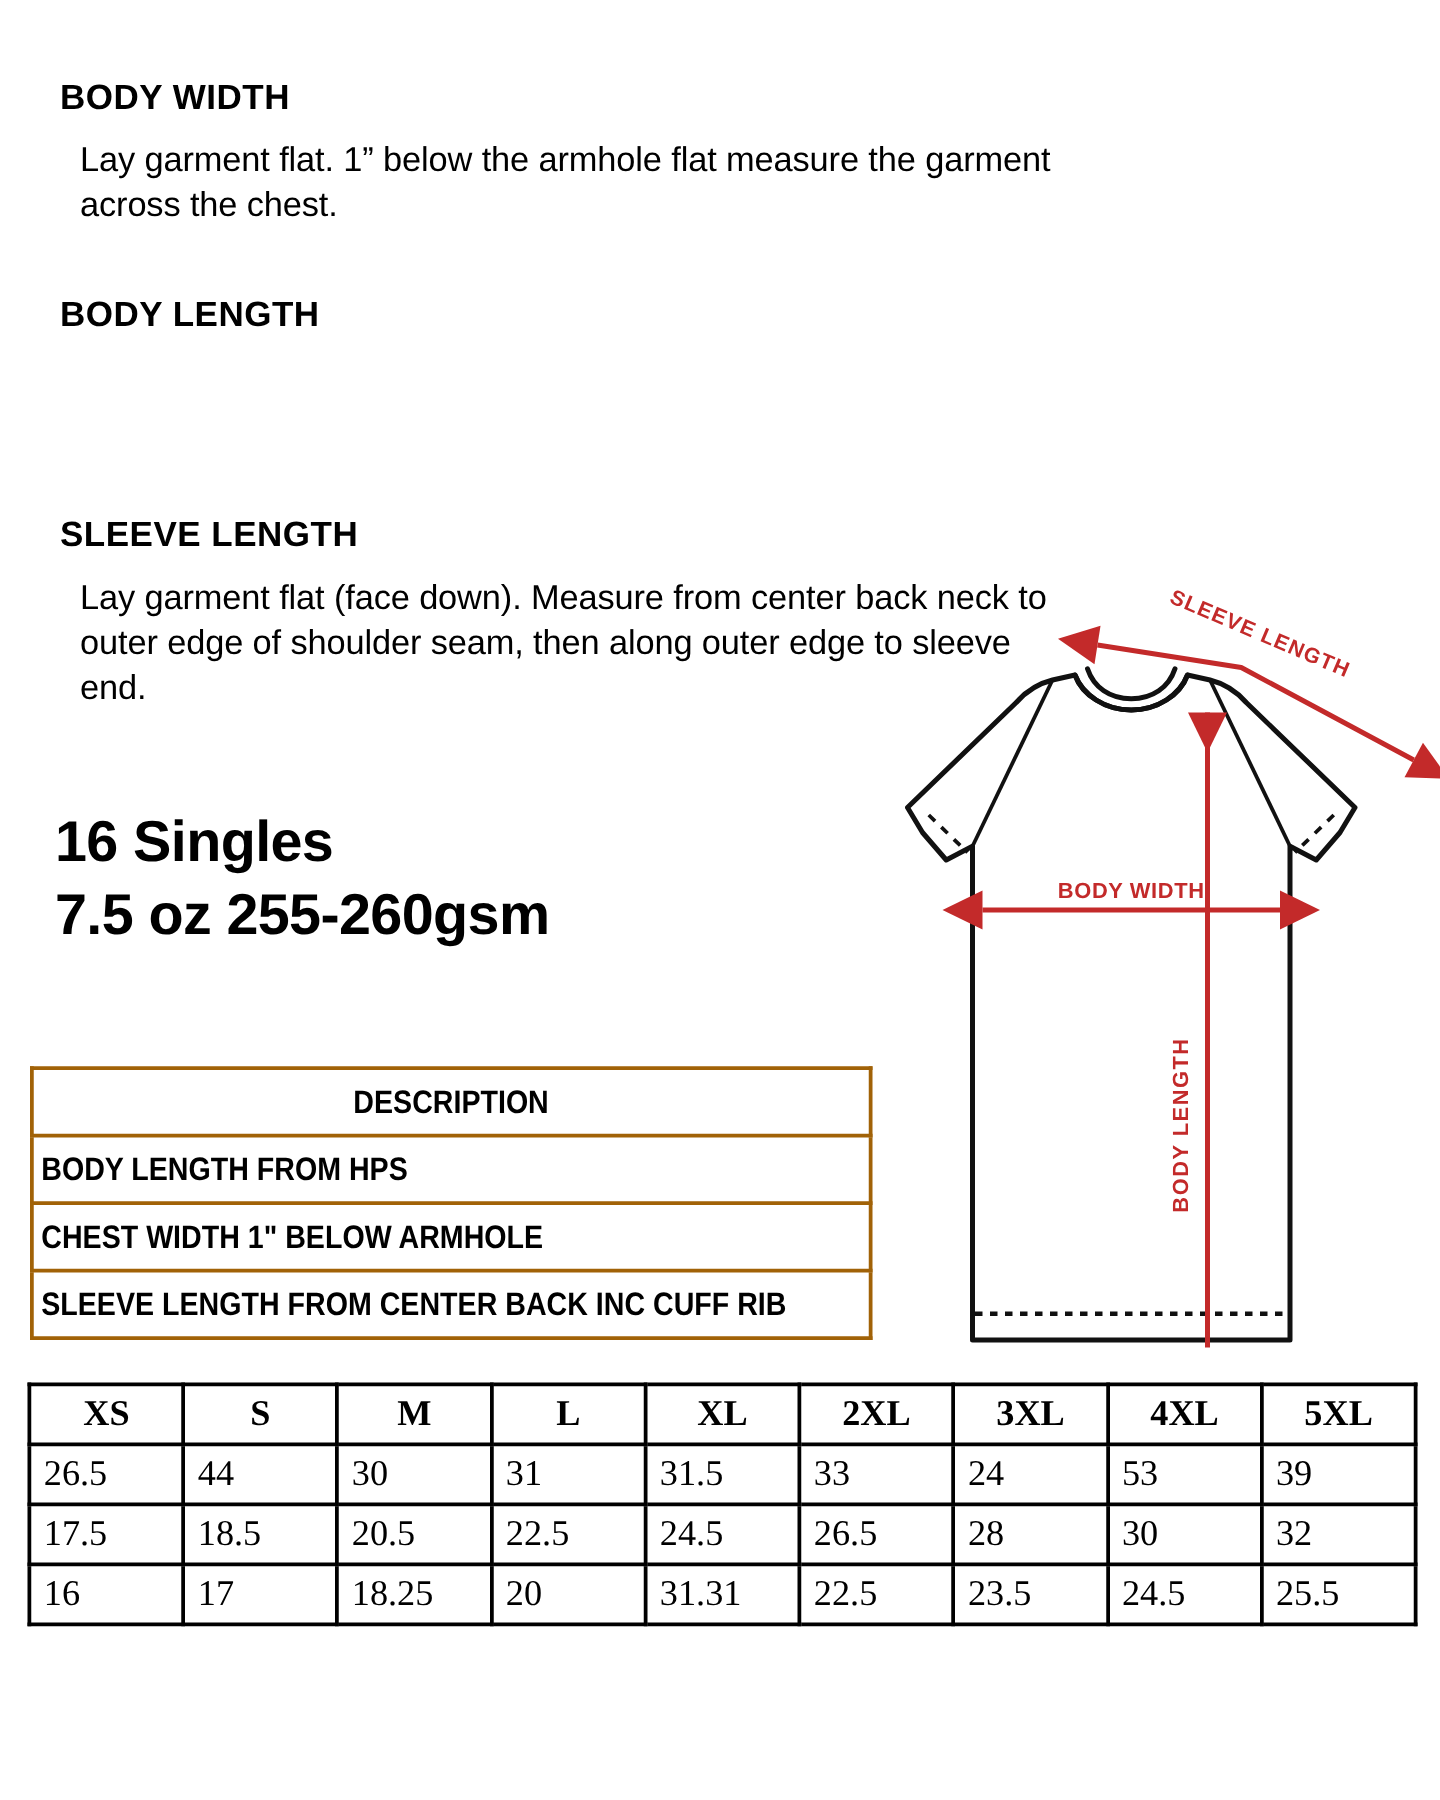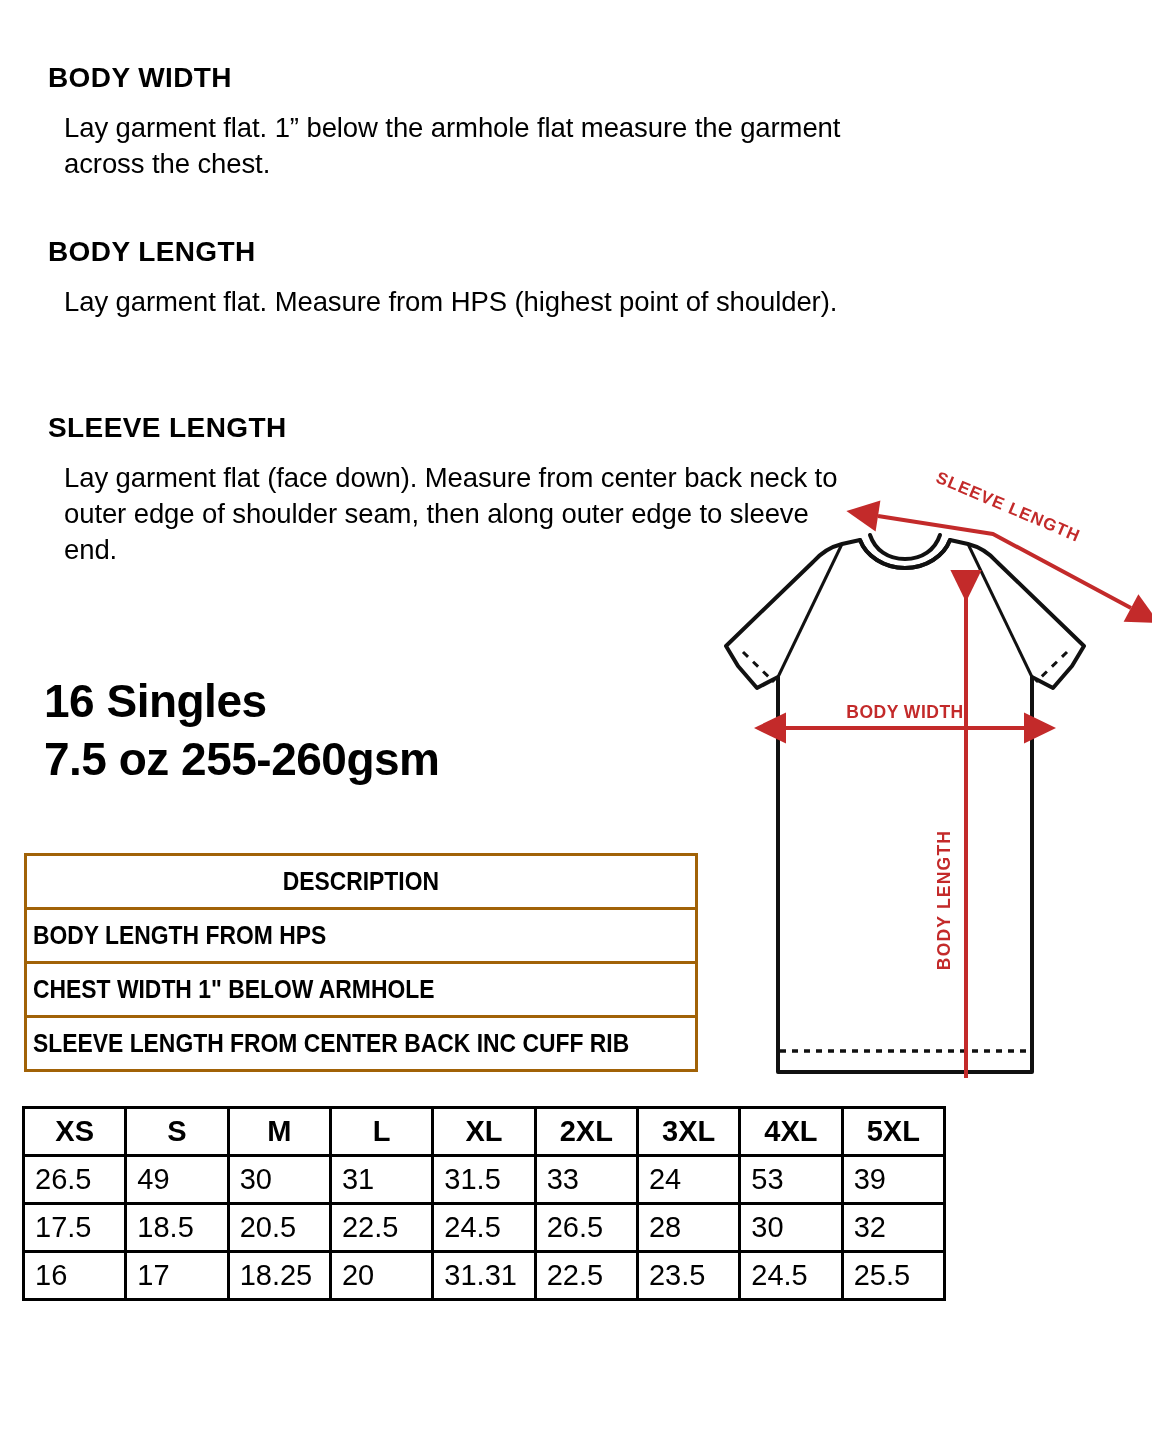--- a/index.html
+++ b/index.html
@@ -30,21 +30,21 @@
     letter-spacing:-0.1px;
   }
 
   #block-body-width  { top:62px;  width:830px; }
   #block-body-length { top:236px; width:830px; }
   #block-sleeve-len  { top:412px; width:820px; }
 
   
   #fabric-callout {
     position:absolute;
-    left:44px; top:672px;
+    left:44px; top:644px;
     font-size:46px;
     font-weight:bold;
     line-height:58px;
     letter-spacing:-0.5px;
     white-space:nowrap;
   }
 
   
   #description-table {
     position:absolute;
@@ -72,23 +72,24 @@
   }
   .cond-center {
     display:inline-block;
     transform:scaleX(0.88);
   }
 
   
   #size-table {
     position:absolute;
     left:22px; top:1106px;
-    width:924px;
+    width:1112px;
     border-collapse:collapse;
     table-layout:fixed;
+    font-family:Liberation Serif, serif;
   }
   #size-table th, #size-table td {
     border:3px solid #000;
     height:48px;
     font-size:28px;
     font-weight:bold;
     padding:0 10px;
   }
   #size-table th { text-align:center; font-size:29px; }
   #size-table td { font-weight:normal; font-size:29px; }
@@ -104,21 +105,20 @@
 </head>
 <body>
 
 <div class="copy-block" id="block-body-width">
   <p class="copy-heading">BODY WIDTH</p>
   <p class="copy-body">Lay garment flat. 1” below the armhole flat measure the garment across the chest.</p>
 </div>
 
 <div class="copy-block" id="block-body-length">
   <p class="copy-heading">BODY LENGTH</p>
-  <p class="copy-body">Lay garment flat. Measure from HPS (highest point of shoulder).</p>
 </div>
 
 <div class="copy-block" id="block-sleeve-len">
   <p class="copy-heading">SLEEVE LENGTH</p>
   <p class="copy-body">Lay garment flat (face down). Measure from center back neck to outer edge of shoulder seam, then along outer edge to sleeve end.</p>
 </div>
 
 <div id="fabric-callout">
   <div>16 Singles</div>
   <div>7.5 oz 255-260gsm</div>
@@ -231,21 +231,21 @@
         <th>XL</th>
         <th>2XL</th>
         <th>3XL</th>
         <th>4XL</th>
         <th>5XL</th>
       </tr>
   </thead>
   <tbody id="size-body">
       <tr>
         <td>26.5</td>
-        <td>49</td>
+        <td>44</td>
         <td>30</td>
         <td>31</td>
         <td>31.5</td>
         <td>33</td>
         <td>24</td>
         <td>53</td>
         <td>39</td>
       </tr>
       <tr>
         <td>17.5</td>

